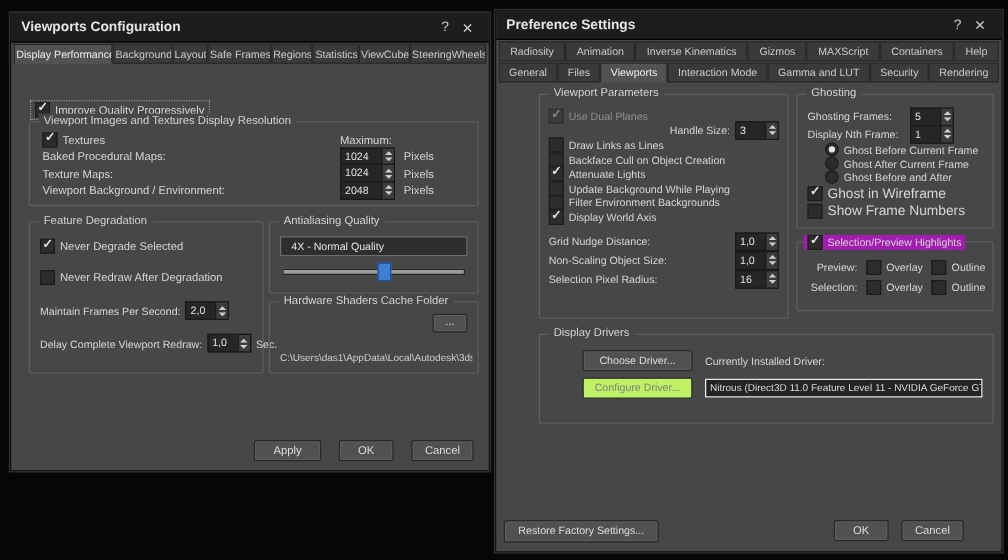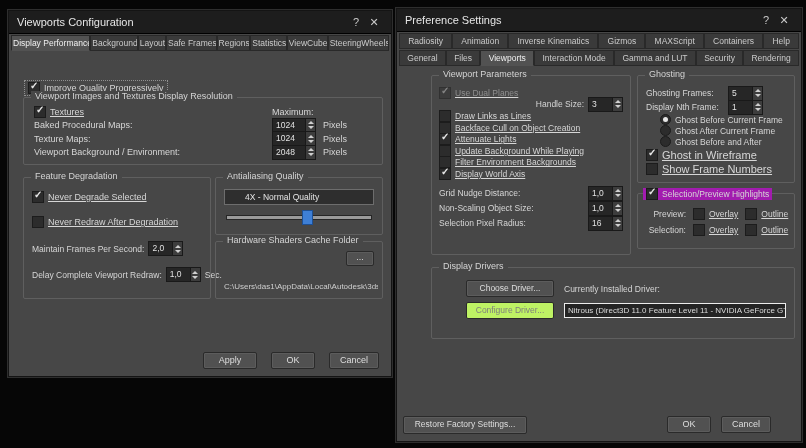--- a/index.html
+++ b/index.html
@@ -1,31 +1,31 @@
 <!DOCTYPE html>
 <html><head>
 <meta charset="utf-8">
 <style>
   html,body{margin:0;padding:0;}
   body{width:806px;height:448px;background:#060606;font-family:"Liberation Sans",sans-serif;overflow:hidden;}
   .stage{position:relative;width:806px;height:448px;background:#060606;}
 
   .window{position:absolute;background:#474747;border:1px solid #141414;box-shadow:0 0 0 1px #2e2e2e;color:#d6d6d6;}
   .titlebar{height:22px;background:#1d1d1d;display:flex;align-items:center;padding:0 8px;font-size:11px;color:#e6e6e6;border-bottom:1px solid #000;}
-  .titlebar .title{flex:1;white-space:nowrap;overflow:hidden;}
+  .titlebar .title{flex:1;white-space:nowrap;overflow:hidden;font-weight:bold;}
   .tb-btn{width:18px;text-align:center;font-size:11px;color:#c9c9c9;cursor:default;}
 
   .tabrow{display:flex;margin:1px 2px 0 2px;}
   .tab{flex:1 1 auto;text-align:center;font-size:8.5px;padding:2px 1px;background:#3a3a3a;border:1px solid #292929;color:#cbcbcb;white-space:nowrap;overflow:hidden;min-width:0;}
   .tab.active{background:#525252;color:#f0f0f0;border-bottom-color:#525252;}
 
   .grp{position:absolute;border:1px solid #5f5f5f;border-radius:2px;}
   .gtitle{position:absolute;top:-7px;left:7px;background:#474747;padding:0 4px;font-size:9px;color:#d4d4d4;white-space:nowrap;}
 
-  .cbrow{display:flex;align-items:center;gap:4px;cursor:default;text-decoration:underline;}
+  .cbrow{display:flex;align-items:center;gap:4px;cursor:default;}
   .cb{width:10px;height:10px;background:#2c2c2c;border:1px solid #1c1c1c;position:relative;flex:none;}
   .cb.checked::after{content:"✓";position:absolute;left:1px;top:-3px;font-size:10px;font-weight:bold;color:#e9e9e9;}
   .cb.disabled{background:#3c3c3c;border-color:#313131;}
   .cb.disabled.checked::after{color:#858585;}
   .lbl{white-space:nowrap;}
   .dim{color:#8f8f8f;}
 
   .radio{width:9px;height:9px;border-radius:50%;background:#2c2c2c;border:1px solid #1c1c1c;position:relative;flex:none;}
   .radio.selected::after{content:"";position:absolute;left:2px;top:2px;width:5px;height:5px;border-radius:50%;background:#e6e6e6;}
 
@@ -47,21 +47,21 @@
   .res-body{position:absolute;left:10px;right:6px;top:7px;}
   .res-row{display:flex;align-items:center;height:13.5px;}
   .res-first{flex:0 0 238px;white-space:nowrap;}
   .max-label{font-size:9px;}
   .unit{margin-left:7px;font-size:9px;}
   .grp-adaptive{left:14px;top:166px;width:186px;height:120px;}
   .ad-body{padding:13px 8px 0 8px;display:flex;flex-direction:column;}
   .ad-cb{font-size:9px;margin-bottom:13px;}
   .ad-spin{display:flex;align-items:center;gap:4px;font-size:8.5px;margin-bottom:11px;white-space:nowrap;}
   .grp-aa{left:206px;top:166px;width:166px;height:56px;}
-  .combo{margin:11px 8px 0 8px;height:14px;background:#2e2e2e;border:1px solid #6d6d6d;font-size:8.5px;line-height:14px;padding:0 20px;color:#e4e4e4;white-space:nowrap;overflow:hidden;}
+  .combo{margin:11px 8px 0 8px;height:14px;background:#2e2e2e;border:1px solid #6d6d6d;font-size:8.5px;line-height:14px;padding:0 8px;color:#e4e4e4;white-space:nowrap;overflow:hidden;}
   .slider{margin:5px 10px 0 10px;position:relative;height:14px;}
   .slider .track{position:absolute;left:0;right:0;top:5px;height:3px;background:#9a9a9a;border:1px solid #262626;}
   .slider .handle{position:absolute;top:0;left:52%;width:9px;height:13px;background:#3e7fd6;border:1px solid #1d4f93;}
   .grp-cache{left:206px;top:230px;width:166px;height:56px;}
   .browse-btn{position:absolute;top:9px;right:8px;width:26px;height:13px;line-height:11px;}
   .cache-path{position:absolute;left:8px;right:4px;bottom:7px;font-size:8px;color:#cfcfcf;white-space:nowrap;overflow:hidden;}
   .left-btns{position:absolute;top:341px;right:12px;display:flex;gap:14px;}
   .left-btns .btn{height:15px;line-height:14px;}
   .w-apply{width:52px;} .w-ok{width:42px;} .w-cancel{width:48px;}
 

